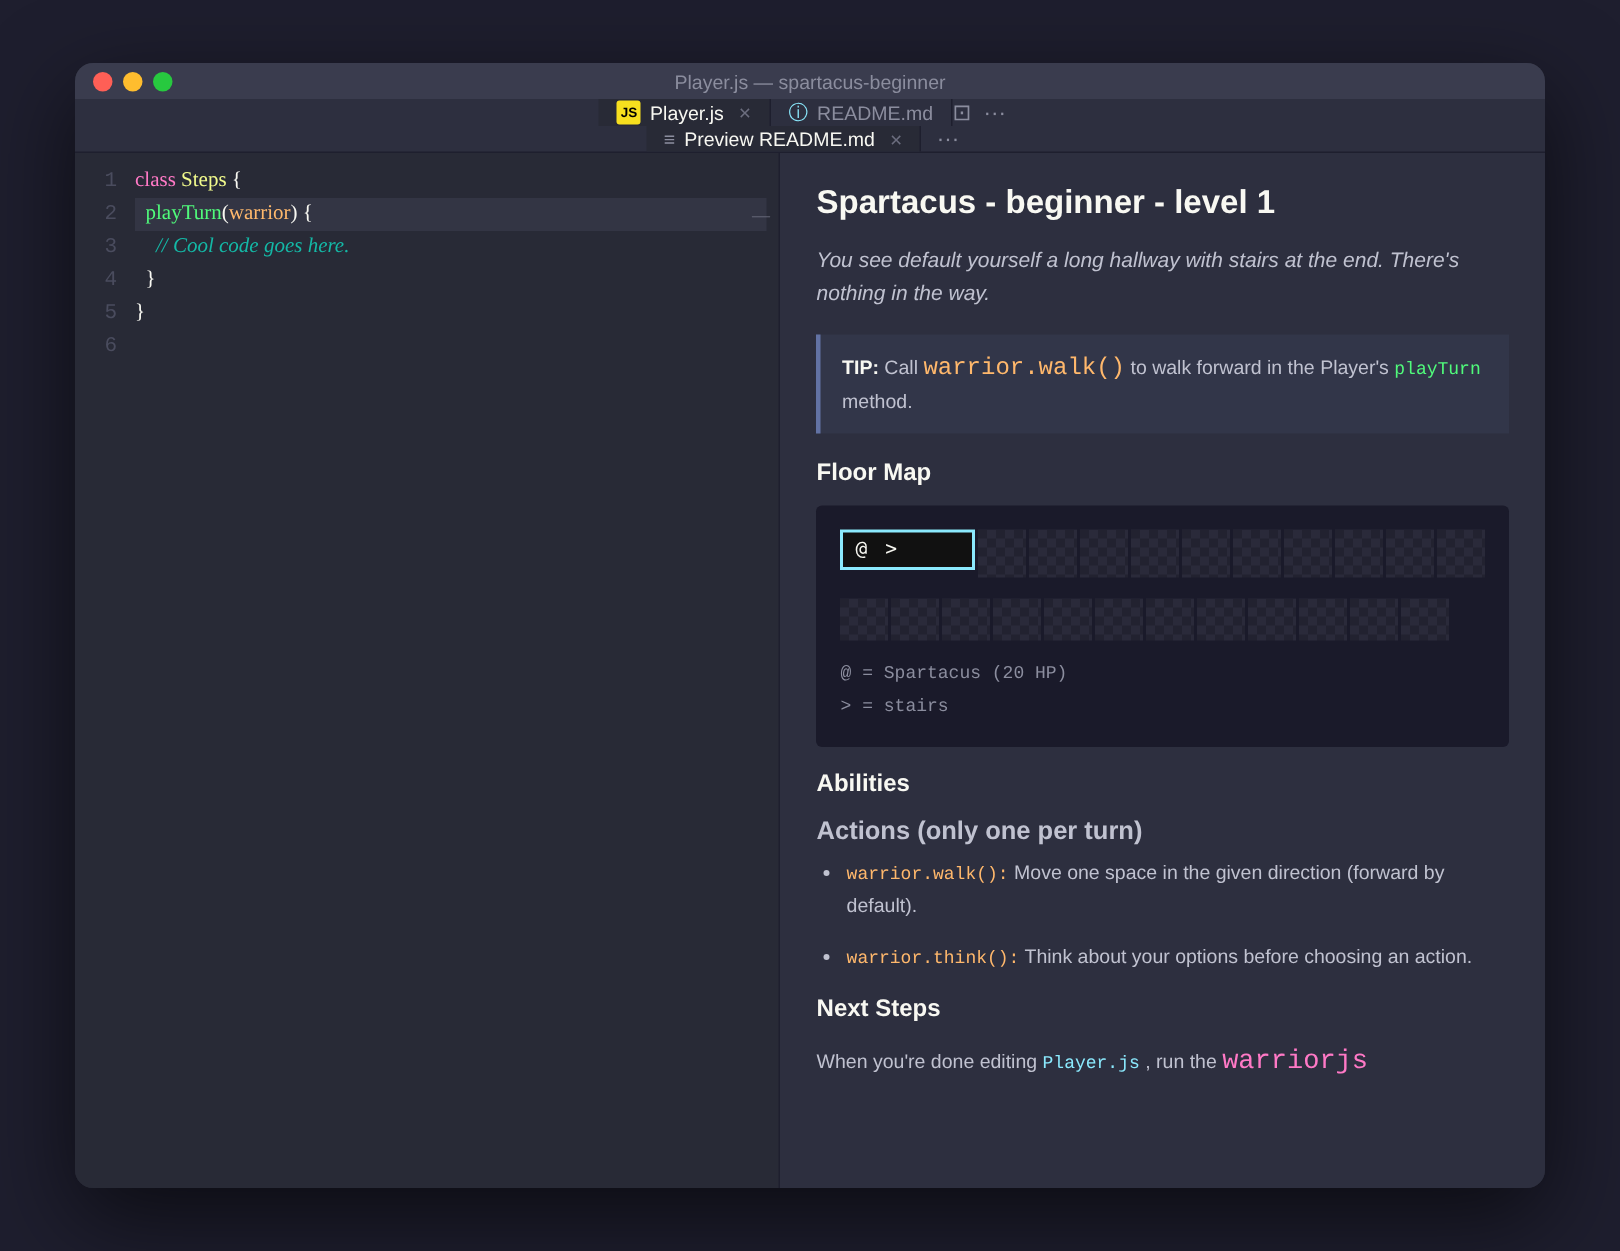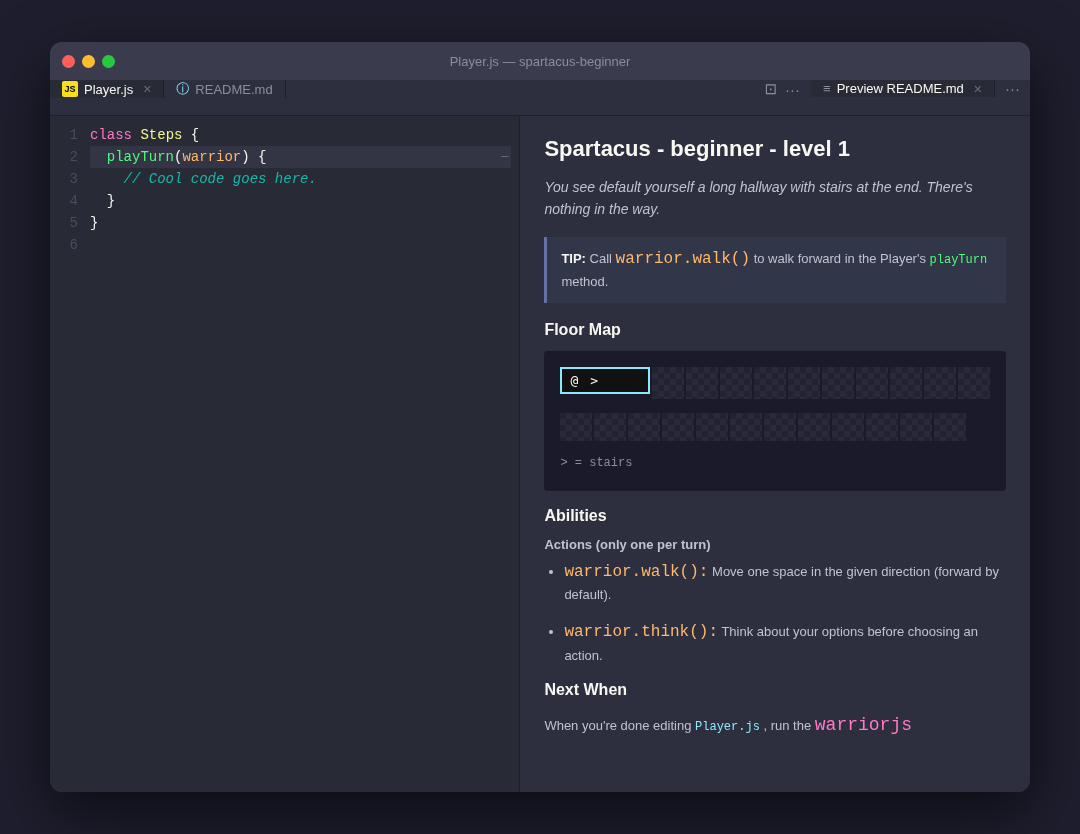--- a/index.html
+++ b/index.html
@@ -21,21 +21,21 @@
       border-radius: 12px;
       box-shadow: 0 20px 60px rgba(0,0,0,0.6);
       overflow: hidden;
       display: flex;
       flex-direction: column;
     }
 
     
     .titlebar {
       background: #3a3c4e;
-      height: 38px;
+      height: 24px;
       display: flex;
       align-items: center;
       padding: 0 12px;
       position: relative;
       flex-shrink: 0;
     }
 
     .traffic-lights {
       display: flex;
       gap: 7px;
@@ -57,24 +57,25 @@
       left: 50%;
       transform: translateX(-50%);
       color: #8b8d9e;
       font-size: 13px;
     }
 
     
     .tabbar {
       background: #2d2f3f;
       display: flex;
-      align-items: flex-start;
+      align-items: center;
       height: 36px;
       border-bottom: 1px solid #1e1f2e;
       flex-shrink: 0;
+      flex-direction: column;
     }
 
     .tabbar-left {
       display: flex;
       align-items: stretch;
       flex: 1;
     }
 
     .tab {
       display: flex;
@@ -173,21 +174,21 @@
       font-family: 'Menlo', 'Monaco', 'Courier New', monospace;
       line-height: 22px;
       min-width: 40px;
       text-align: right;
       user-select: none;
     }
 
     .code-lines {
       flex: 1;
       font-size: 14px;
-      font-family: Liberation Mono, monospace;
+      font-family: Liberation Serif, serif;
       line-height: 22px;
       color: #f8f8f2;
       padding-right: 8px;
     }
 
     .code-line {
       display: flex;
       align-items: center;
     }
 
@@ -288,42 +289,42 @@
       font-size: 12px;
       color: #8b8d9e;
       line-height: 1.8;
     }
 
     .preview-section {
       margin-bottom: 14px;
     }
 
     .abilities-label {
-      font-size: 13px;
+      font-size: 17px;
       font-weight: 600;
       color: #c0c2d0;
       margin-bottom: 8px;
     }
 
     .ability-list {
       list-style: disc;
       padding-left: 20px;
       margin-bottom: 10px;
     }
 
     .ability-list li {
       font-size: 13px;
       color: #c0c2d0;
       line-height: 1.6;
       margin-bottom: 4px;
     }
 
     .code-inline-mono {
       font-family: 'Menlo', 'Monaco', 'Courier New', monospace;
-      font-size: 16px;
+      font-size: 12px;
       color: #ffb86c;
     }
 
     .next-steps-text {
       font-size: 13px;
       color: #c0c2d0;
       line-height: 1.6;
     }
 
     .code-inline-blue {
@@ -483,20 +484,21 @@
           <div style="width: 32px; height: 28px; background: repeating-conic-gradient(#2a2a3a 0% 25%, #222230 0% 50%) 0 0 / 12px 12px;"></div>
           <div style="width: 32px; height: 28px; background: repeating-conic-gradient(#2a2a3a 0% 25%, #222230 0% 50%) 0 0 / 12px 12px;"></div>
           <div style="width: 32px; height: 28px; background: repeating-conic-gradient(#2a2a3a 0% 25%, #222230 0% 50%) 0 0 / 12px 12px;"></div>
           <div style="width: 32px; height: 28px; background: repeating-conic-gradient(#2a2a3a 0% 25%, #222230 0% 50%) 0 0 / 12px 12px;"></div>
           <div style="width: 32px; height: 28px; background: repeating-conic-gradient(#2a2a3a 0% 25%, #222230 0% 50%) 0 0 / 12px 12px;"></div>
           <div style="width: 32px; height: 28px; background: repeating-conic-gradient(#2a2a3a 0% 25%, #222230 0% 50%) 0 0 / 12px 12px;"></div>
           <div style="width: 32px; height: 28px; background: repeating-conic-gradient(#2a2a3a 0% 25%, #222230 0% 50%) 0 0 / 12px 12px;"></div>
         </div>
 
         <div class="floor-map-legend">
+          <div>@ = Spartacus (20 HP)</div>
           <div>&gt; = stairs</div>
         </div>
       </div>
 
       <h2 class="preview-h2">Abilities</h2>
 
       <div class="preview-section">
         <p class="abilities-label">Actions (only one per turn)</p>
         <ul class="ability-list">
           <li>
@@ -508,21 +510,21 @@
 
       <div class="preview-section">
         <ul class="ability-list">
           <li>
             <span class="code-inline-mono">warrior.think():</span>
             <span> Think about your options before choosing an action.</span>
           </li>
         </ul>
       </div>
 
-      <h2 class="preview-h2">Next When</h2>
+      <h2 class="preview-h2">Next Steps</h2>
 
       <p class="next-steps-text">
         <span>When you're done editing </span>
         <span class="code-inline-blue">Player.js</span>
         <span>, run the </span>
         <span class="code-inline-pink">warriorjs</span>
       </p>
 
     </div>
   </div>

